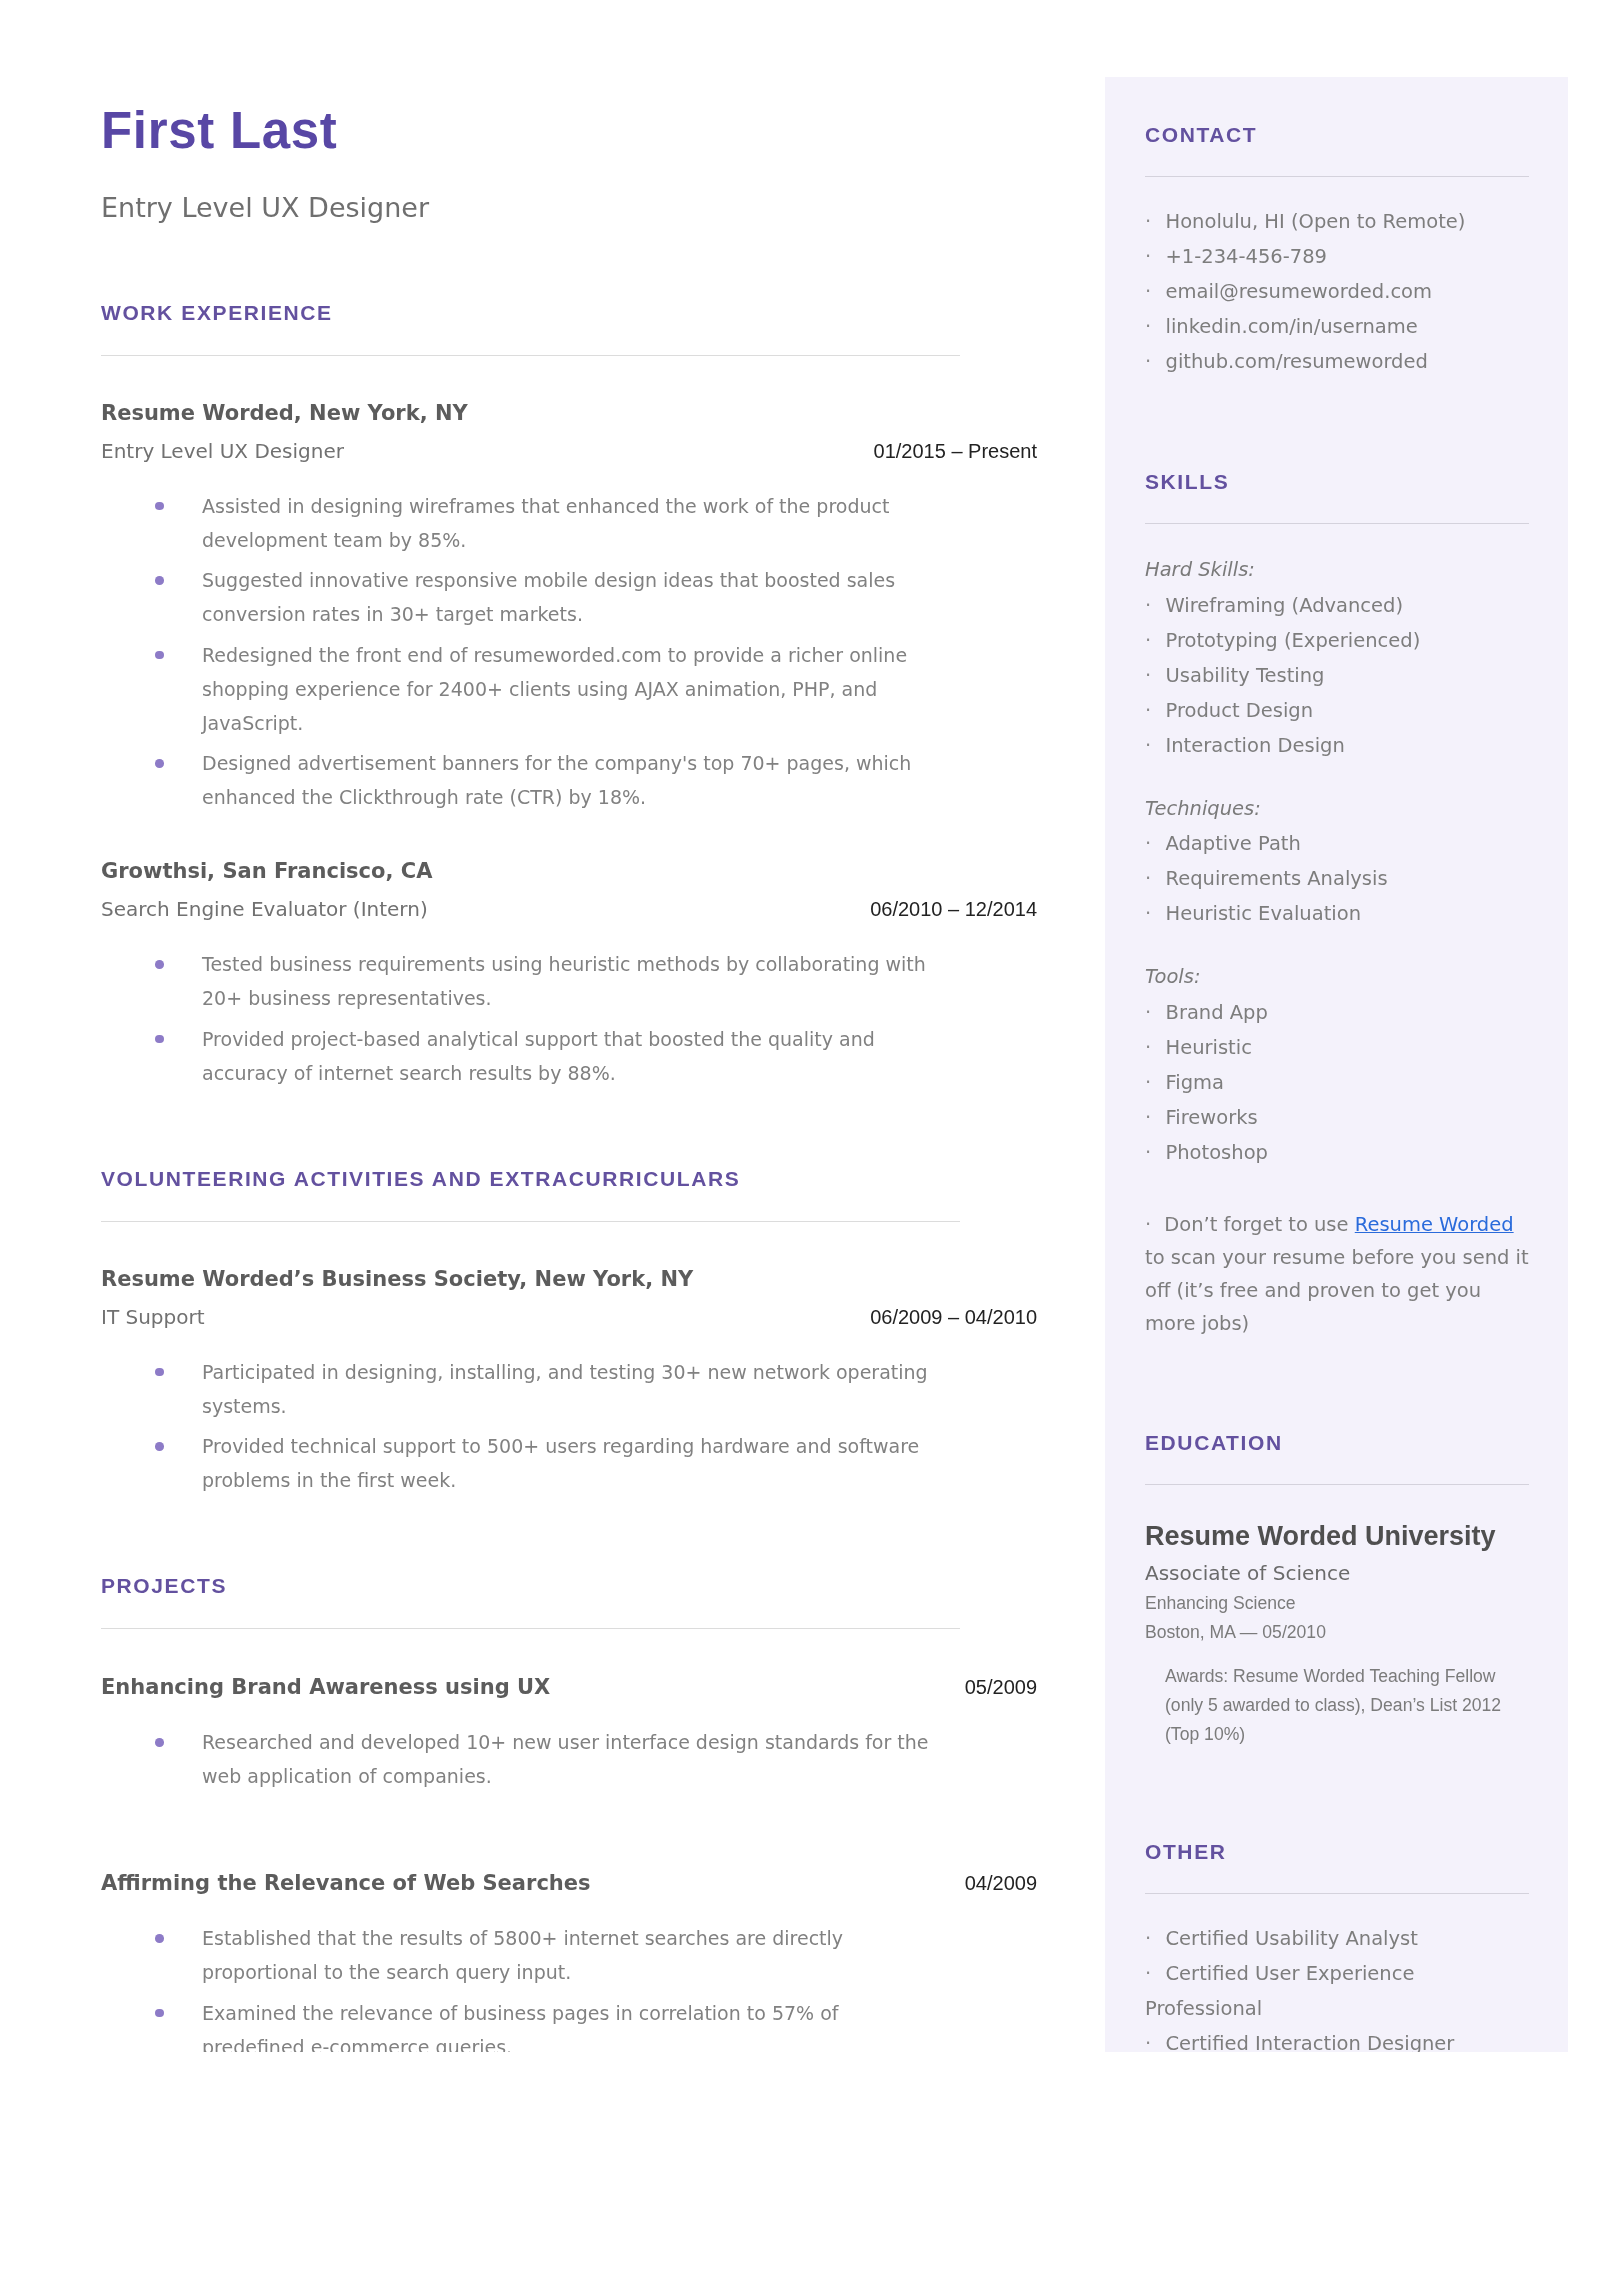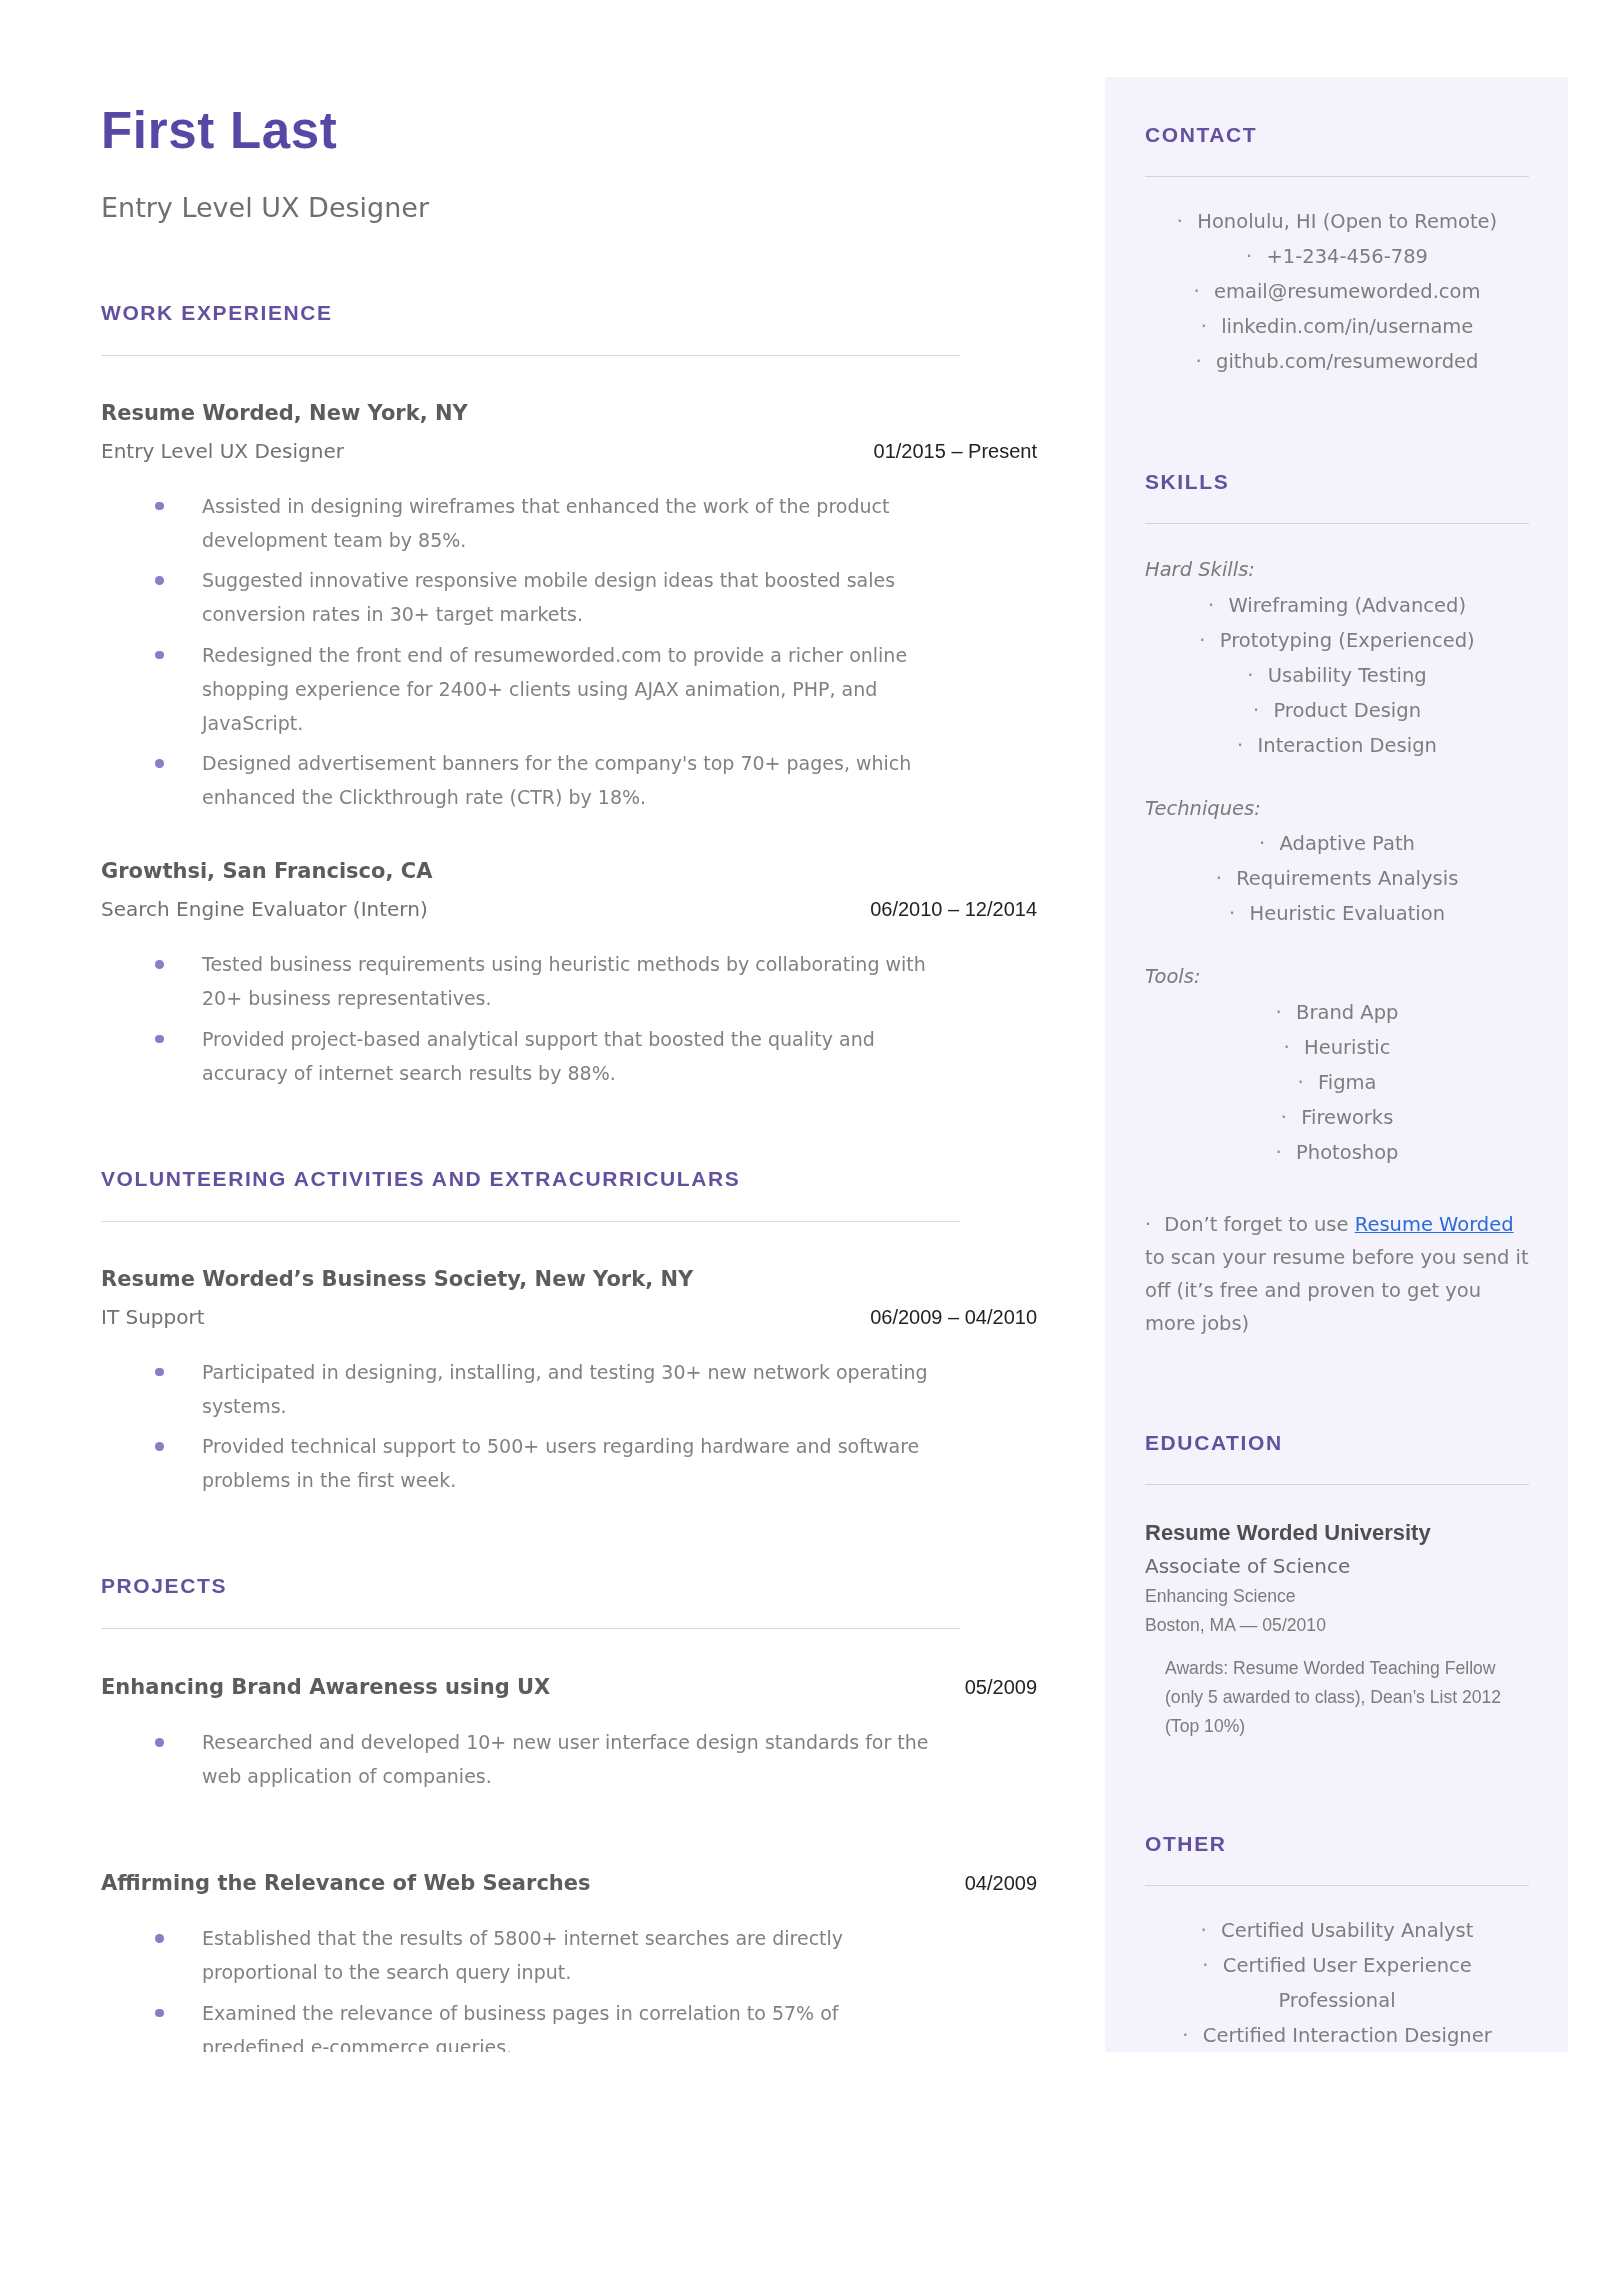--- a/index.html
+++ b/index.html
@@ -71,38 +71,38 @@
     position:absolute; left:1105px; top:77px;
     width:463px; height:2101px;
     background:#F4F2FB;
     padding:46px 39px 0 40px;
   }
   .sidebar .section-heading { color:#63519F; }
   .sb-section { margin-top:91px; }
   .sb-section.first { margin-top:0; }
   ul.sblist { list-style:none; margin-top:27px; }
   ul.sblist li {
-    font-size:19.5px; color:#7d7d7d; line-height:35px;text-align:center;
+    font-size:19.5px; color:#7d7d7d; line-height:35px;
   }
   ul.sblist li::before { content:"·"; color:#8a8a8a; margin-right:14.3px; }
   .skill-label {
     margin-top:34px;
     font-size:19.5px; font-style:italic; color:#7a7a7a;
   }
   ul.sblist.tight { margin-top:6.5px; }
   .tip {
     margin-top:38px;
     font-size:19.5px; color:#7d7d7d; line-height:33px;
   }
   .tip::before { content:"·"; color:#8a8a8a; margin-right:13px; }
   .tip a { color:#2A6BDB; text-decoration:underline; }
   .edu-school {
     margin-top:31px;
     font-family:"Liberation Sans", sans-serif;
-    font-size:22px; font-weight:600; color:#4f4f4f; line-height:1.55;
+    font-size:27px; font-weight:600; color:#4f4f4f; line-height:1.55;
   }
   .edu-degree { font-size:20px; color:#6b6b6b; line-height:1.6; }
   .edu-small {
     font-family:"Liberation Sans", sans-serif;
     font-size:17.6px; color:#7b7b7b; line-height:29px;
   }
   .edu-awards {
     margin-top:14.3px;
     font-family:"Liberation Sans", sans-serif;
     font-size:17.6px; color:#7b7b7b; line-height:29px;margin-left:20px;

